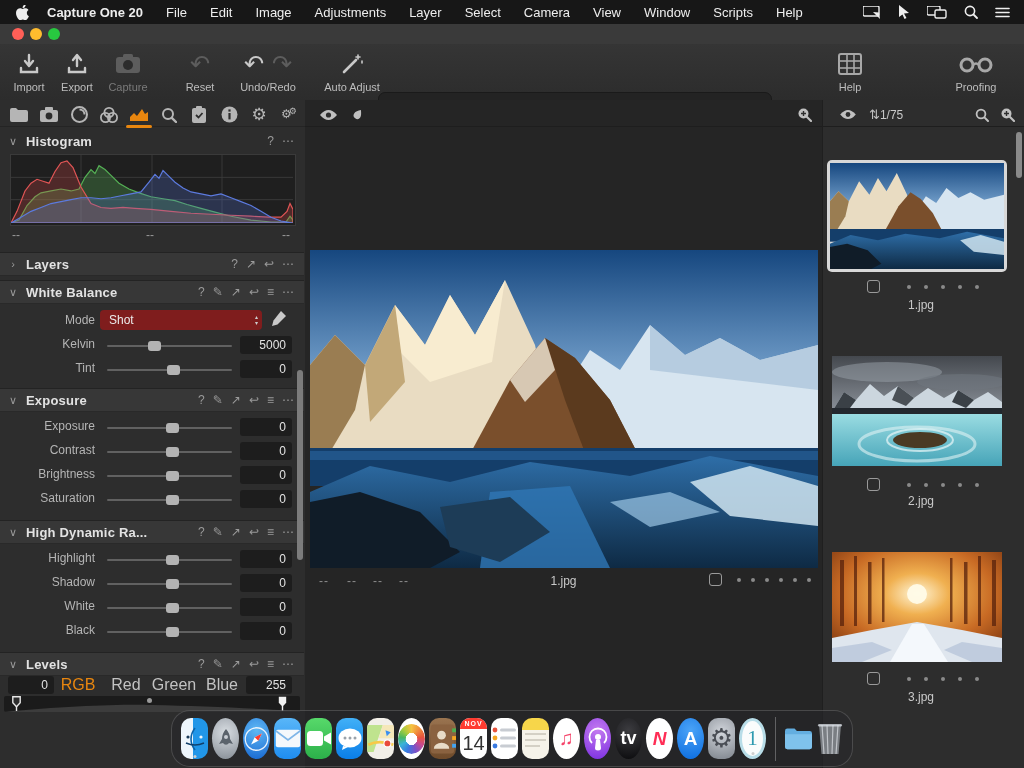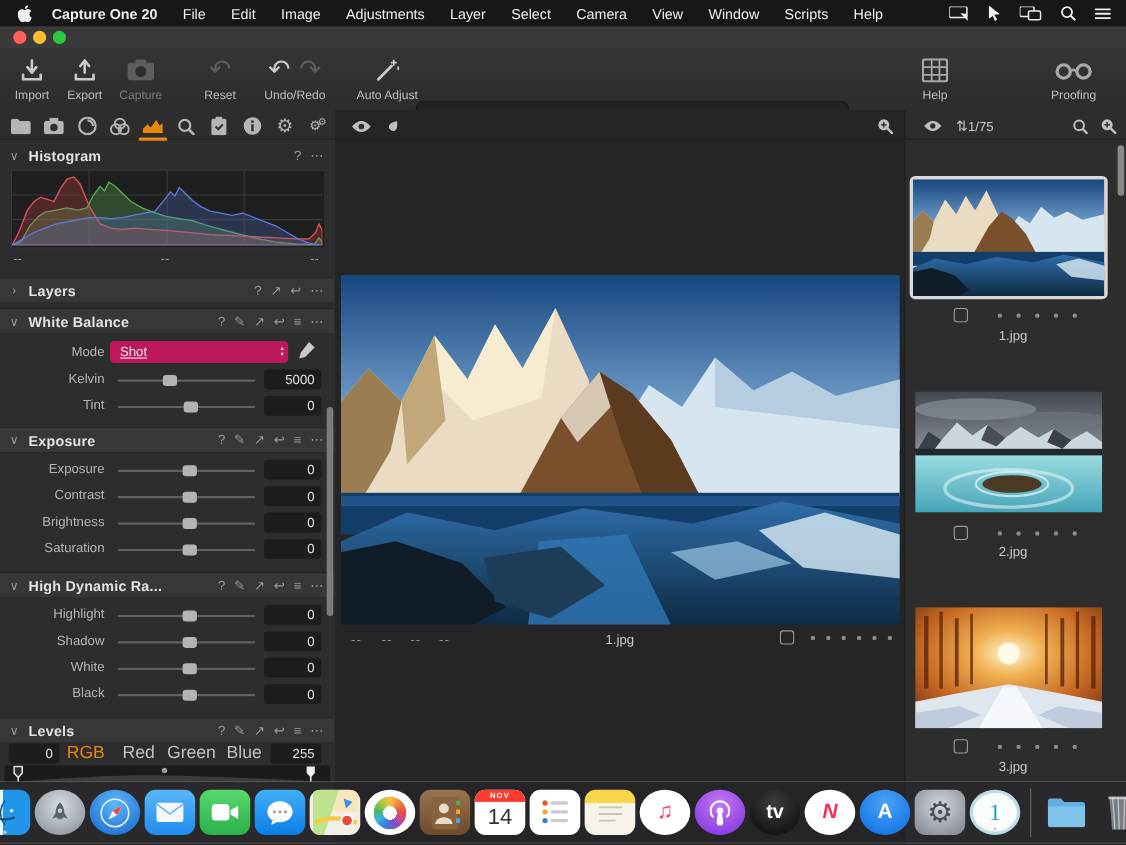--- a/index.html
+++ b/index.html
@@ -55,22 +55,22 @@
   .srow .sl{position:absolute;left:0;top:3px;width:95px;text-align:right;font-size:12px;color:#b5b5b5;}
   .track{position:absolute;left:107px;top:11px;width:125px;height:2px;background:#616161;border-radius:1px;}
   .thumb{position:absolute;top:-4px;width:13px;height:10px;background:#b3b3b3;border-radius:3px;}
   .vbox{position:absolute;left:240px;top:2px;width:52px;height:18px;background:#1d1d1d;border-radius:3px;
     font-size:12px;color:#e3e3e3;text-align:right;line-height:18px;padding-right:6px;box-sizing:border-box;}
   
   #histo-chart{position:absolute;left:10px;top:54px;width:284px;height:70px;background:#1f1f1f;
     border:1px solid #3a3a3a;}
   .hread{position:absolute;top:128px;font-size:12px;color:#9a9a9a;}
   
-  #wb-select{position:absolute;left:100px;top:2px;width:162px;height:20px;background:#be185d;
-    border-radius:4px;font-size:12px;color:#ececec;line-height:20px;padding-left:9px;box-sizing:border-box;text-decoration:underline;}
+  #wb-select{position:absolute;left:100px;top:2px;width:162px;height:20px;background:#7f1d1d;
+    border-radius:4px;font-size:12px;color:#ececec;line-height:20px;padding-left:9px;box-sizing:border-box;}
   #wb-select .arrows{position:absolute;right:4px;top:0;height:20px;display:flex;flex-direction:column;
     justify-content:center;font-size:6px;color:#cccccc;line-height:6px;}
   
   #levels-tabs{position:absolute;left:0;top:22px;width:304px;height:22px;display:flex;align-items:center;}
   .lv-box{width:46px;height:18px;background:#1d1d1d;border-radius:3px;font-size:12px;color:#e3e3e3;
     text-align:right;line-height:18px;padding-right:6px;box-sizing:border-box;}
   .lv-ch{font-size:16px;color:#c2c2c2;flex:1;text-align:center;position:relative;}
   .lv-ch.active{color:#e8860f;}
   .lv-ch.active::after{content:"";position:absolute;left:6px;right:6px;bottom:-5px;height:2px;background:#b06a14;}
   #levels-strip{position:absolute;left:4px;top:44px;width:296px;height:16px;background:#1b1b1b;border-radius:2px;}
@@ -93,21 +93,21 @@
   .thumb-sel{position:absolute;left:4px;top:60px;width:180px;height:112px;background:#d8d8d8;
     border-radius:5px;padding:3px;box-sizing:border-box;}
   .thumb-img{width:100%;height:100%;display:block;}
   .trow{position:absolute;display:flex;align-items:center;gap:13px;}
   .tname{position:absolute;font-size:12px;color:#c9c9c9;text-align:center;width:180px;left:8px;}
   #br-scroll{position:absolute;right:3px;top:32px;width:6px;height:46px;background:#8a8a8a;border-radius:3px;}
   
   #dock{position:absolute;left:50%;transform:translateX(-50%);bottom:1px;height:55px;
     background:rgba(38,38,42,.6);border:1px solid rgba(255,255,255,.16);border-radius:19px;
     display:flex;align-items:center;padding:0 7px;}
-  .dk{position:relative;width:46px;height:41px;border-radius:10px;margin:12px 2px;flex:none;
+  .dk{position:relative;width:27px;height:41px;border-radius:10px;margin:12px 2px;flex:none;
     display:flex;align-items:center;justify-content:center;overflow:hidden;}
   .dk.run::after{content:"";position:absolute;left:50%;bottom:1px;width:3px;height:3px;border-radius:50%;
     background:#cfcfcf;transform:translateX(-50%);}
   .dk-sep{width:1px;height:44px;background:rgba(255,255,255,.28);margin:0 7px;flex:none;}
   .circ{border-radius:50% !important;}
   svg{display:block;}
 </style>
 </head>
 <body>
 

